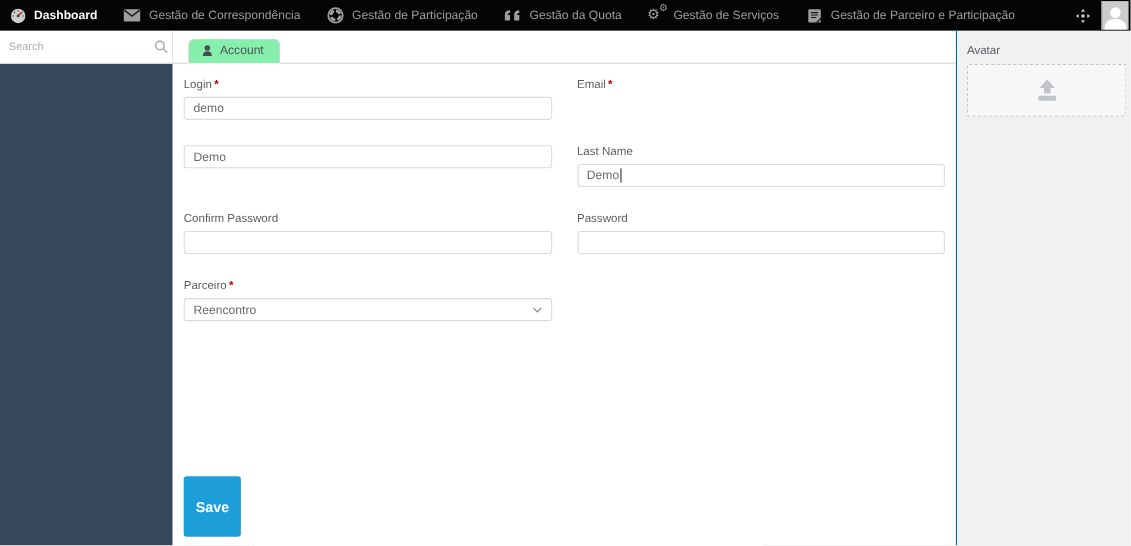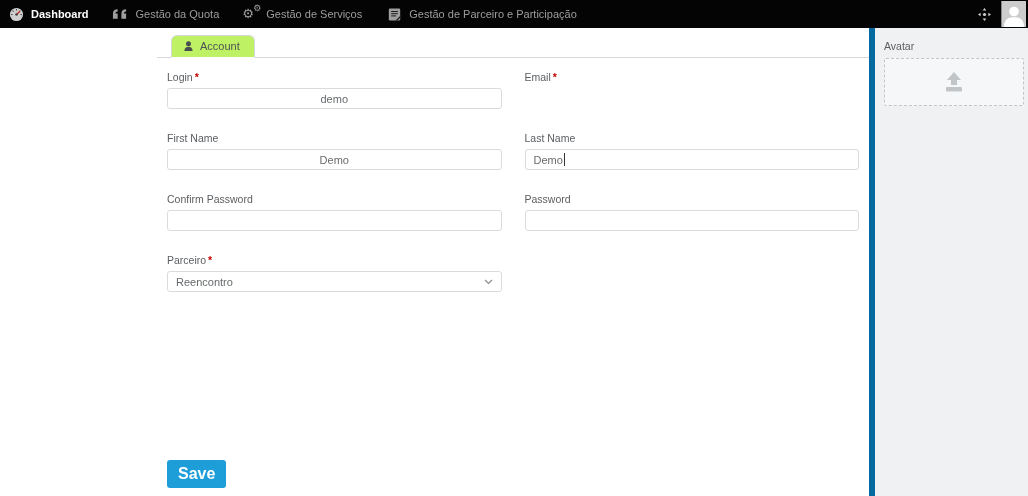--- a/index.html
+++ b/index.html
@@ -48,54 +48,54 @@
   .search-input::placeholder { color:#aaadb0; }
   
   .content { position:absolute; left:157px; top:28px; right:159px; bottom:0; background:#fff; }
   .tabstrip {
     height:30px; border-bottom:1px solid #d5d9dc;
     display:flex; align-items:flex-end; padding-left:14px;
   }
   .tab {
     position:relative; top:1px;
     display:flex; align-items:center; gap:7px;
-    background:#bef264; border:1px solid #d5d9dc; border-bottom:1px solid #fff;
+    background:#86efac; border:1px solid #d5d9dc; border-bottom:1px solid #fff;
     border-radius:6px 6px 0 0;
     padding:4px 14px 5px 12px;
     font-size:11px; color:#4f5255; cursor:pointer;
   }
   .form-area { position:absolute; left:0; right:0; top:31px; bottom:0; padding:12px 10px 0 10px; }
   .form-grid {
     display:grid; grid-template-columns:1fr 1fr;
     column-gap:21px; row-gap:10px;gap:23px;
   }
   .field-label {
     font-size:10.5px; color:#5b5e61; margin-bottom:5px; line-height:12px;
   }
   .req { color:#c00000; font-weight:bold; margin-left:2px; }
   .text-input, .input-like, .select-like {
     width:100%; height:21px;
     border:1px solid #d9dcdf; border-radius:3px; background:#fff;
     font-size:11px; color:#676a6c; padding:0 8px;
-    font-family:"Liberation Sans", sans-serif; outline:none;text-align:center;
+    font-family:"Liberation Sans", sans-serif; outline:none;
   }
   .input-like, .select-like { display:flex; align-items:center; }
   .select-like { justify-content:space-between; cursor:pointer; }
   .caret { display:inline-block; width:1px; height:13px; background:#333; margin-left:1px; }
   .save-btn {
     position:absolute; left:10px; bottom:8px;
     background:#1e9ed9; color:#fff; border:none; border-radius:3px;
-    font-size:16px; font-weight:bold; padding:5px 11px; cursor:pointer;
+    font-size:13px; font-weight:bold; padding:20px 11px; cursor:pointer;
     font-family:"Liberation Sans", sans-serif;
     text-align:center;
   }
   
   .right-panel {
     position:absolute; right:0; top:28px; width:159px; bottom:0;
-    background:#f0f1f3; border-left:6px solid #0369a1; padding:12px 4px 0 9px;
+    background:#f0f1f3; border-left:1px solid #0369a1; padding:12px 4px 0 9px;
   }
   .panel-label { font-size:10.5px; color:#5b5e61; margin-bottom:6px; }
   .upload-box {
     height:48px; border:1px dashed #c3c6c9; border-radius:2px; background:#f6f7f8;
     display:flex; align-items:center; justify-content:center; cursor:pointer;
   }
 </style>
 </head>
 <body>
 
@@ -108,21 +108,39 @@
         <svg width="15" height="15" viewBox="0 0 16 16">
           <circle cx="8" cy="8" r="7" fill="#cfcfcf"></circle>
           <path d="M8 2.2 L8 3.8 M2.2 8 L3.8 8 M12.2 8 L13.8 8 M3.9 3.9 L5 5 M12.1 3.9 L11 5" stroke="#444" stroke-width="1.1"></path>
           <line x1="8" y1="8" x2="11.6" y2="4.6" stroke="#c9302c" stroke-width="1.6"></line>
           <circle cx="8" cy="8" r="1.4" fill="#444"></circle>
         </svg>
       </span>
       <span class="nav-label">Dashboard</span>
     </div>
 
-
+    <div class="nav-item">
+      <span class="nav-icon">
+        <svg width="16" height="12" viewBox="0 0 16 12">
+          <rect x="0.5" y="0.5" width="15" height="11" rx="1.2" fill="#9e9e9e"></rect>
+          <path d="M1 1.2 L8 6.6 L15 1.2" stroke="#1a1a1a" stroke-width="1.3" fill="none"></path>
+        </svg>
+      </span>
+      <span class="nav-label">Gestão de Correspondência</span>
+    </div>
+
+    <div class="nav-item">
+      <span class="nav-icon">
+        <svg width="16" height="16" viewBox="0 0 16 16">
+          <circle cx="8" cy="8" r="6.6" fill="none" stroke="#9e9e9e" stroke-width="1.6"></circle>
+          <circle cx="8" cy="8" r="4.2" fill="none" stroke="#9e9e9e" stroke-width="2.6" stroke-dasharray="4.6 2.0"></circle>
+        </svg>
+      </span>
+      <span class="nav-label">Gestão de Participação</span>
+    </div>
 
     <div class="nav-item">
       <span class="nav-icon">
         <svg width="17" height="13" viewBox="0 0 17 13">
           <path d="M1 5.5 Q1 1 6 1 L6 3.4 Q3.6 3.6 3.6 5.5 L6 5.5 L6 11 L1 11 Z" fill="#9e9e9e"></path>
           <path d="M10 5.5 Q10 1 15 1 L15 3.4 Q12.6 3.6 12.6 5.5 L15 5.5 L15 11 L10 11 Z" fill="#9e9e9e"></path>
         </svg>
       </span>
       <span class="nav-label">Gestão da Quota</span>
     </div>
@@ -158,20 +176,31 @@
       </span>
       <span class="topbar-avatar">
         <svg width="25" height="24" viewBox="0 0 24 24">
           <circle cx="12" cy="8.5" r="4.8" fill="#ffffff"></circle>
           <path d="M2 24 C2 16.5 6.2 14.2 12 14.2 C17.8 14.2 22 16.5 22 24 Z" fill="#ffffff"></path>
         </svg>
       </span>
     </div>
   </div>
 
+  <div class="sidebar">
+    <div class="search-row">
+      <input class="search-input" type="text" placeholder="Search" style="">
+      <span style="display:inline-flex;">
+        <svg width="13" height="13" viewBox="0 0 13 13">
+          <circle cx="5.4" cy="5.4" r="3.9" fill="none" stroke="#a5a5a5" stroke-width="1.3"></circle>
+          <line x1="8.4" y1="8.4" x2="12" y2="12" stroke="#a5a5a5" stroke-width="1.3"></line>
+        </svg>
+      </span>
+    </div>
+  </div>
 
   <div class="content">
 
     <div class="tabstrip">
       <div class="tab">
         <span style="display:inline-flex;">
           <svg width="9" height="10" viewBox="0 0 9 10">
             <circle cx="4.5" cy="2.7" r="2.5" fill="#4a4d50"></circle>
             <path d="M0.4 10 C0.4 6.9 2.2 5.7 4.5 5.7 C6.8 5.7 8.6 6.9 8.6 10 Z" fill="#4a4d50"></path>
           </svg>
@@ -190,23 +219,20 @@
           <input class="text-input" type="text" value="demo" style="">
         </div>
 
         <div class="field-group">
           <div class="field-label">
             <span>Email</span><span class="req">*</span>
           </div>
         </div>
 
         <div class="field-group">
-          <div class="field-label">
-            <span>First Name</span>
-          </div>
           <input class="text-input" type="text" value="Demo" style="">
         </div>
 
         <div class="field-group">
           <div class="field-label">
             <span>Last Name</span>
           </div>
           <div class="input-like">
             <span>Demo</span>
               <span class="caret"></span>

